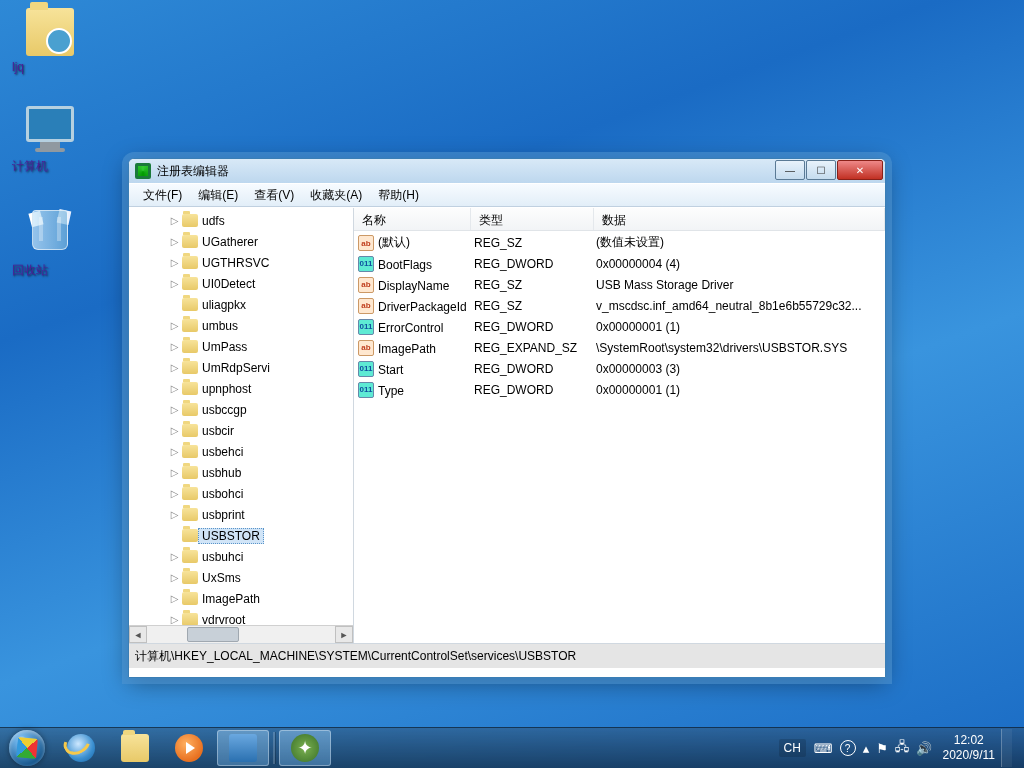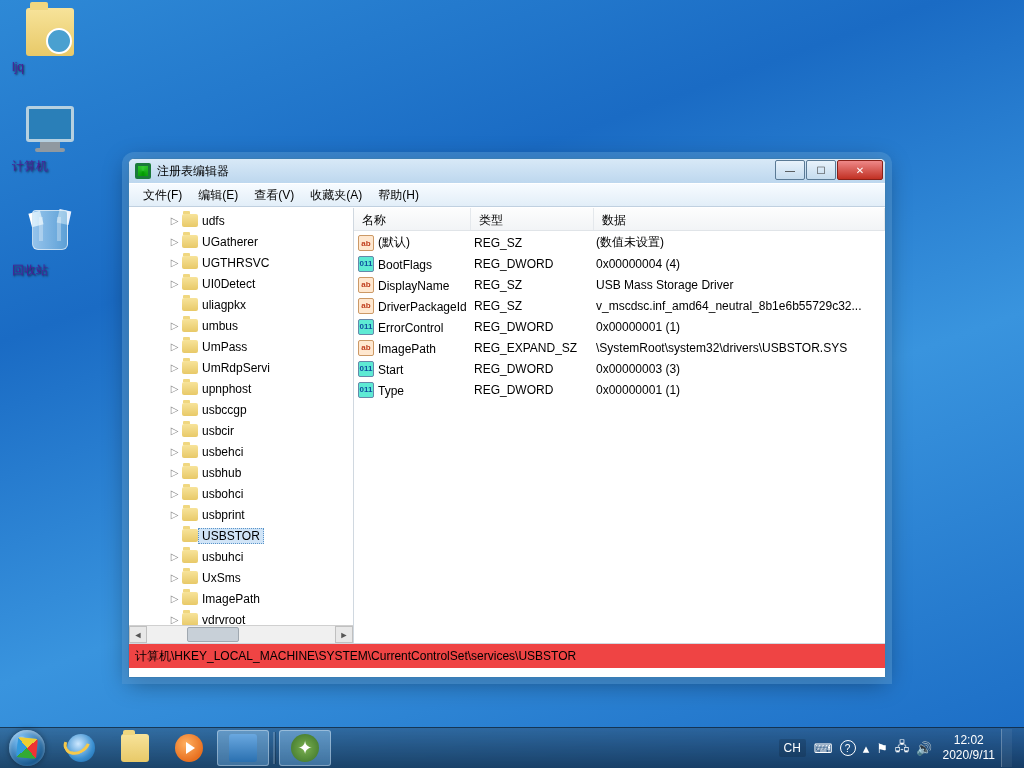--- a/index.html
+++ b/index.html
@@ -51,21 +51,21 @@
 .list-head .col{padding:4px 8px;border-right:1px solid #e4e8ec;font-size:12px}
 .list-body{padding-top:1px}
 .list-row{display:flex;height:21px;align-items:center;cursor:pointer}
 .list-row .c1{width:116px;padding-left:4px;display:flex;align-items:flex-end;gap:4px;white-space:nowrap}
 .list-row .c2{width:122px;white-space:nowrap}
 .list-row .c3{flex:1;padding-right:8px;white-space:nowrap;overflow:hidden;text-overflow:ellipsis}
 .valico{width:14px;height:14px;border:1px solid;border-radius:2px;display:flex;align-items:center;justify-content:center;font-size:8px;font-weight:bold;flex-shrink:0}
 .valico.sz{border-color:#c96;background:#ffe8d0;color:#c04020}
 .valico.dw{border-color:#68a;background:#5eead4;color:#1050a0}
 
-.statusbar{height:24px;border-top:1px solid #d0d8e0;background:#ef4444;display:flex;align-items:center;padding:0 6px;font-size:12px}
+.statusbar{height:24px;border-top:1px solid #d0d8e0;background:#e5e5e5;display:flex;align-items:center;padding:0 6px;font-size:12px}
 
 
 .taskbar{position:absolute;bottom:0;left:0;right:0;height:40px;background:linear-gradient(rgba(50,80,110,.5),rgba(20,40,60,.7));backdrop-filter:blur(2px);display:flex;align-items:center;border-top:1px solid rgba(0,0,0,.2)}
 .start{width:54px;height:40px;display:flex;align-items:center;justify-content:center;cursor:pointer}
 .orb{width:36px;height:36px;border-radius:50%;background:radial-gradient(circle at 35% 30%,#fff 0%,#6ab0e8 15%,#1a5a90 70%);position:relative;box-shadow:0 0 6px rgba(0,0,0,.4),inset 0 2px 4px rgba(255,255,255,.5)}
 .orb:after{content:"";position:absolute;inset:8px;background:conic-gradient(from 45deg,#e33 0 90deg,#3a3 90deg 180deg,#39d 180deg 270deg,#ec3 270deg 360deg);border-radius:2px;transform:rotate(5deg)}
 .tb-item{width:52px;height:36px;margin:0 1px;display:flex;align-items:center;justify-content:center;cursor:pointer;border-radius:3px}
 .tb-item.active{background:linear-gradient(rgba(140,190,230,.55),rgba(90,150,200,.55));box-shadow:inset 0 0 0 1px rgba(255,255,255,.35)}
 .tb-ico{width:28px;height:28px}
 .ie-ico{border-radius:50%;background:radial-gradient(circle at 40% 35%,#cde8ff,#3a8fd0 60%,#1560a0);position:relative}

